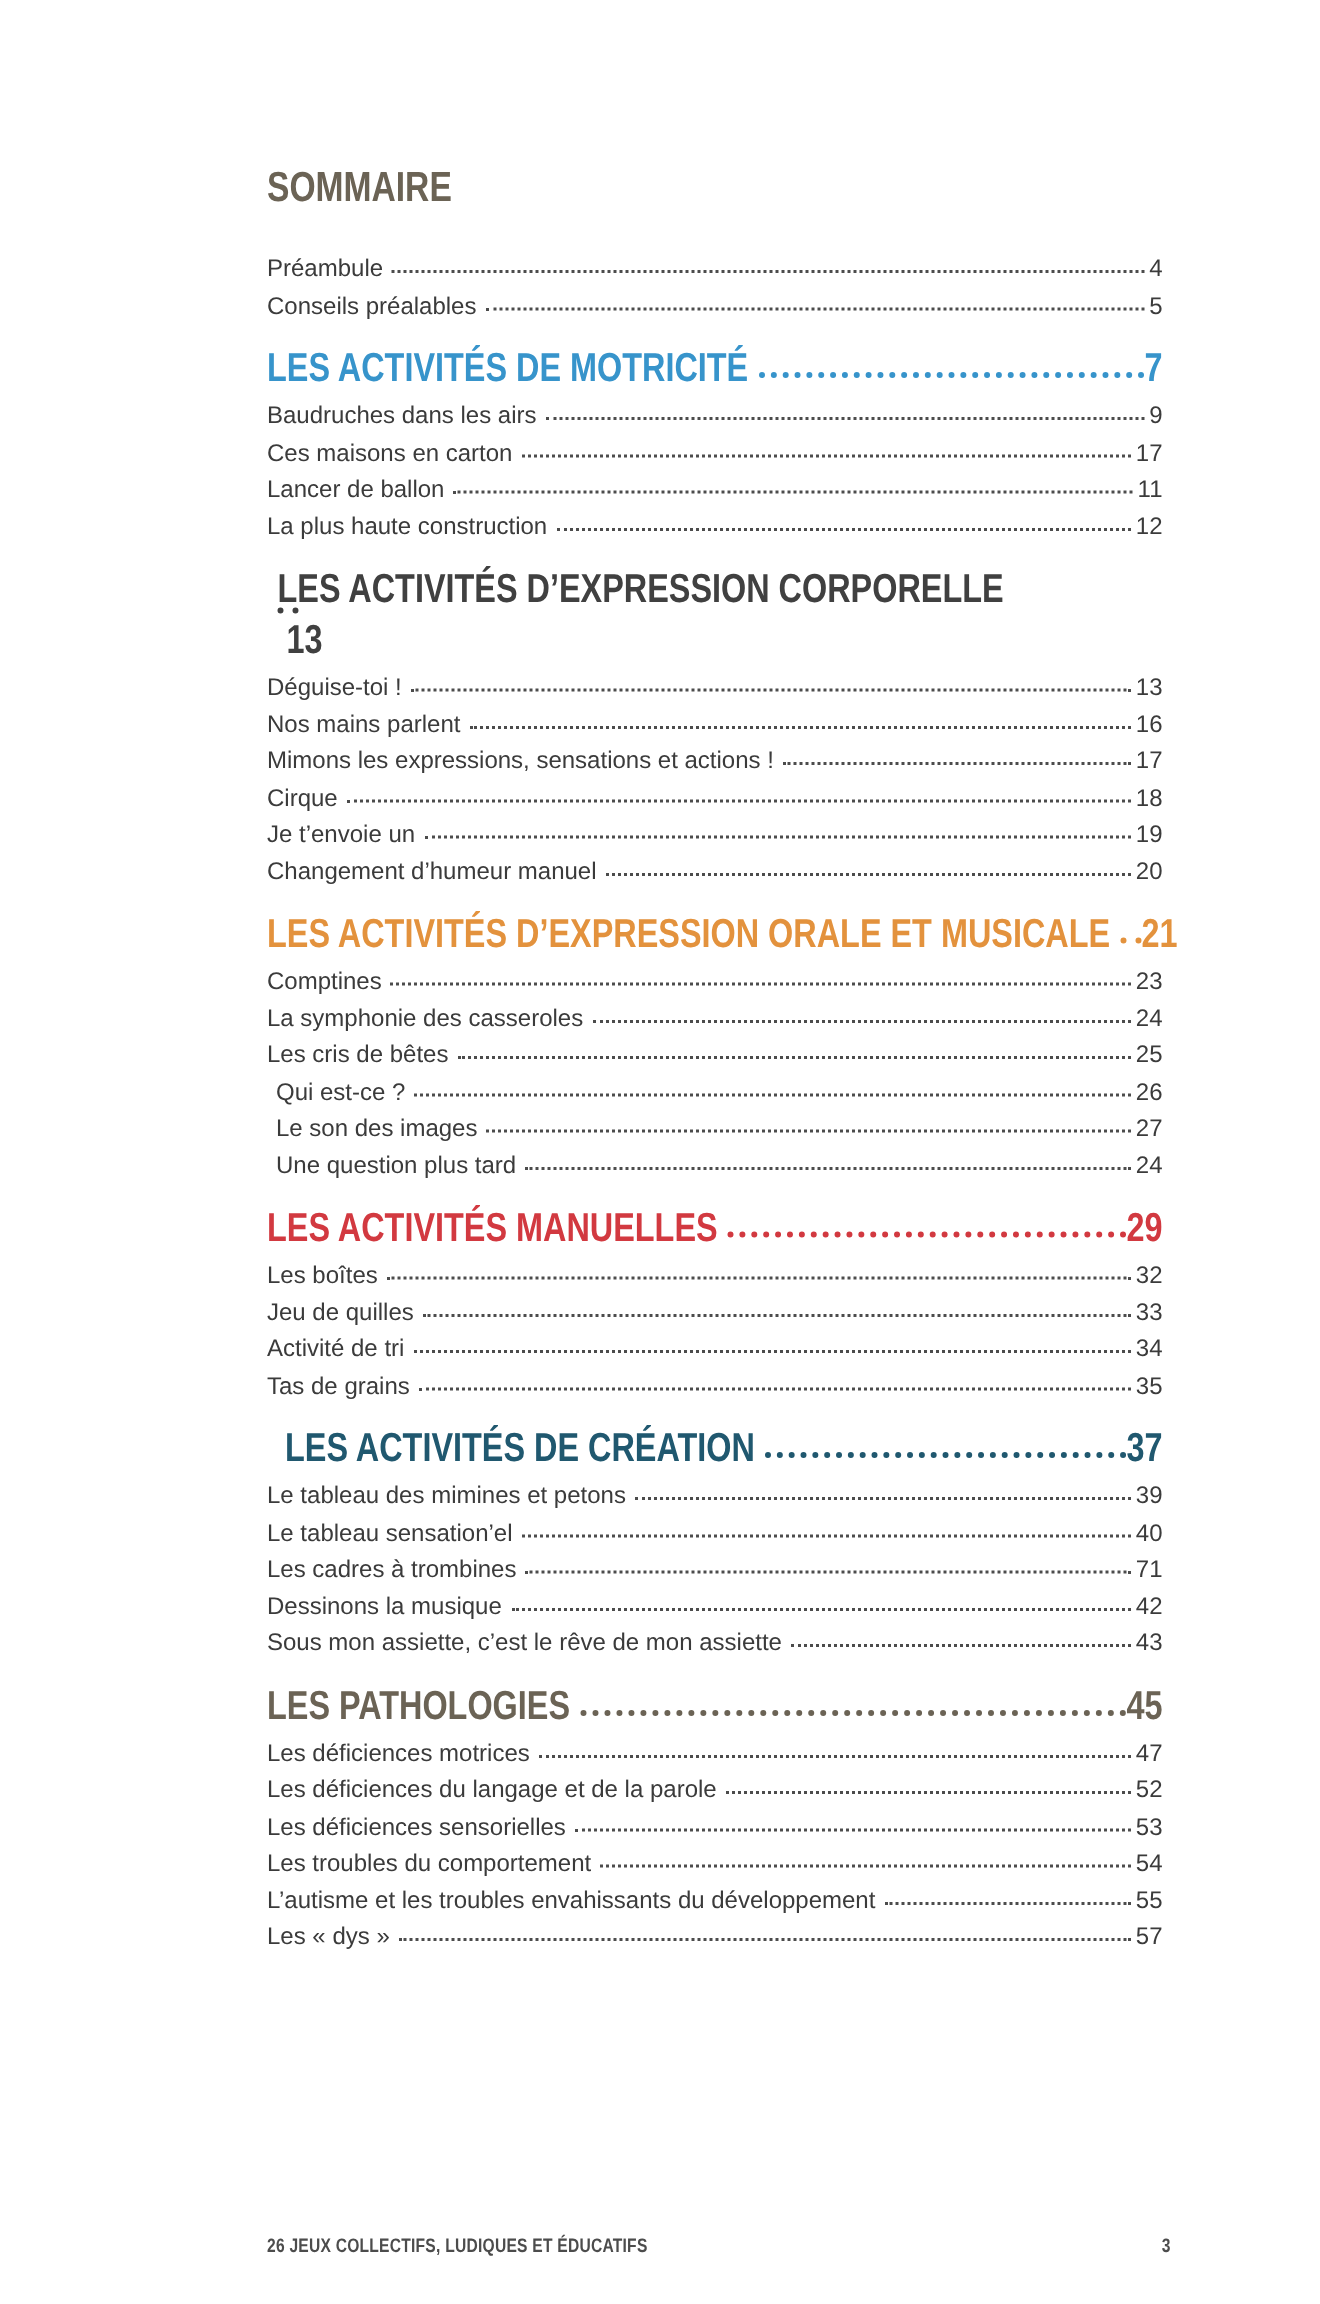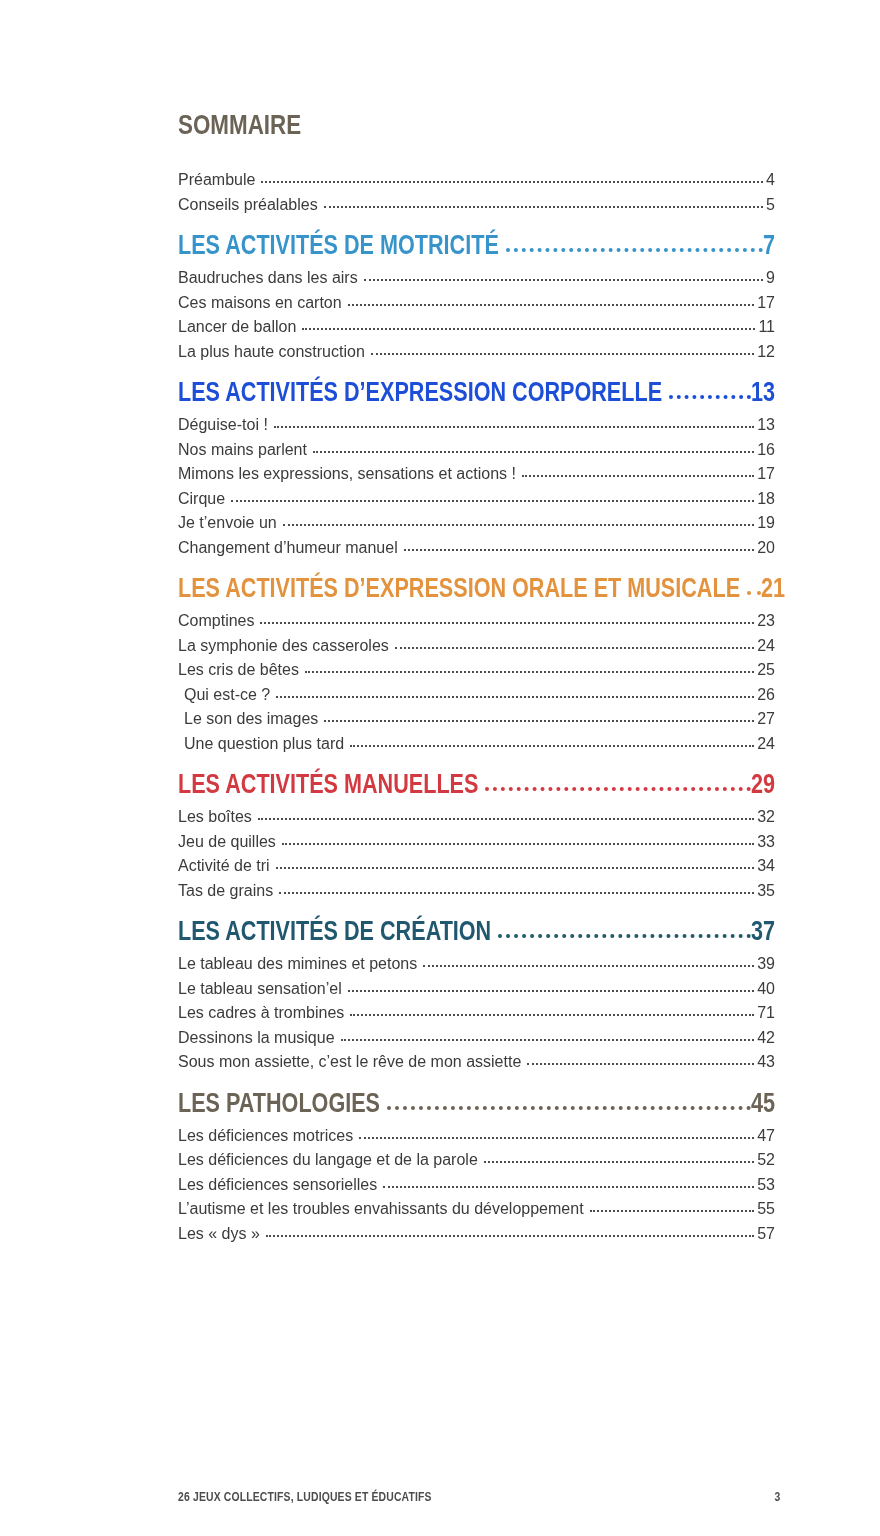--- a/index.html
+++ b/index.html
@@ -117,21 +117,21 @@
           <span class="leader"></span>
           <span class="num">11</span>
         </div>
         <div class="toc-row">
           <span class="lbl">La plus haute construction</span>
           <span class="leader"></span>
           <span class="num">12</span>
         </div>
       </section>
       <section class="toc-section">
-        <div class="sec-head" style="color: #1d4ed8;">
+        <div class="sec-head" style="color: #404040; flex-direction: column;">
           <span class="cond" style="display: inline-block; white-space: nowrap; transform-origin: left bottom; transform: scaleX(0.8); margin-right: -121px;">LES ACTIVITÉS D’EXPRESSION CORPORELLE</span>
           <span class="leader"></span>
           <span class="sec-num cond-r" style="display: inline-block; white-space: nowrap; transform-origin: right bottom; transform: scaleX(0.8); margin-left: -6px;">13</span>
         </div>
         <div class="toc-row">
           <span class="lbl">Déguise-toi !</span>
           <span class="leader"></span>
           <span class="num">13</span>
         </div>
         <div class="toc-row">
@@ -218,21 +218,21 @@
           <span class="leader"></span>
           <span class="num">34</span>
         </div>
         <div class="toc-row">
           <span class="lbl">Tas de grains</span>
           <span class="leader"></span>
           <span class="num">35</span>
         </div>
       </section>
       <section class="toc-section">
-        <div class="sec-head" style="color: rgb(32, 88, 111);">
+        <div class="sec-head" style="color: rgb(32, 88, 111); margin-left: 12px;">
           <span class="cond" style="display: inline-block; white-space: nowrap; transform-origin: left bottom; transform: scaleX(0.8); margin-right: -78.4px;">LES ACTIVITÉS DE CRÉATION</span>
           <span class="leader"></span>
           <span class="sec-num cond-r" style="display: inline-block; white-space: nowrap; transform-origin: right bottom; transform: scaleX(0.8); margin-left: -6px;">37</span>
         </div>
         <div class="toc-row">
           <span class="lbl">Le tableau des mimines et petons</span>
           <span class="leader"></span>
           <span class="num">39</span>
         </div>
         <div class="toc-row">
@@ -269,20 +269,25 @@
         </div>
         <div class="toc-row">
           <span class="lbl">Les déficiences du langage et de la parole</span>
           <span class="leader"></span>
           <span class="num">52</span>
         </div>
         <div class="toc-row">
           <span class="lbl">Les déficiences sensorielles</span>
           <span class="leader"></span>
           <span class="num">53</span>
+        </div>
+        <div class="toc-row">
+          <span class="lbl">Les troubles du comportement</span>
+          <span class="leader"></span>
+          <span class="num">54</span>
         </div>
         <div class="toc-row">
           <span class="lbl">L’autisme et les troubles envahissants du développement</span>
           <span class="leader"></span>
           <span class="num">55</span>
         </div>
         <div class="toc-row">
           <span class="lbl">Les « dys »</span>
           <span class="leader"></span>
           <span class="num">57</span>

